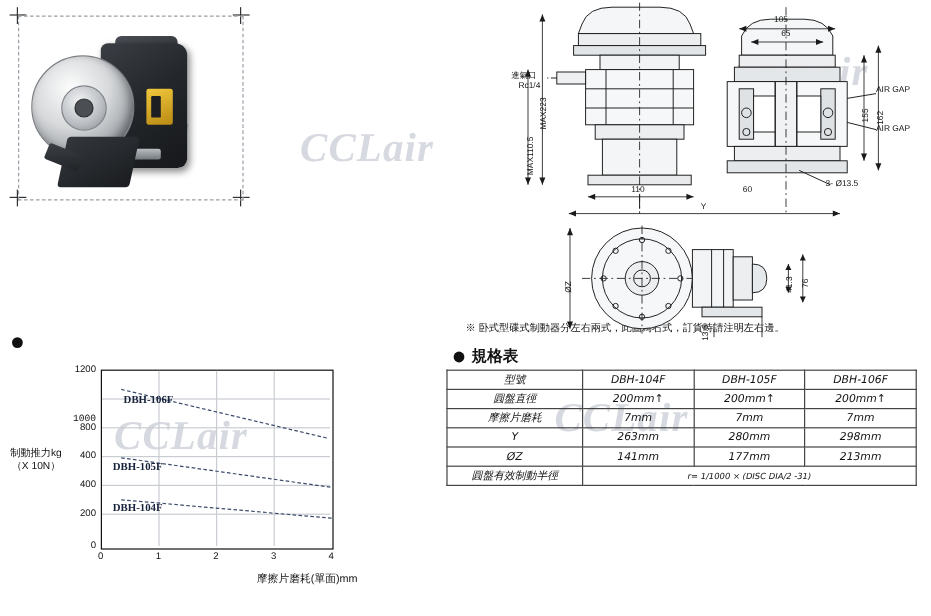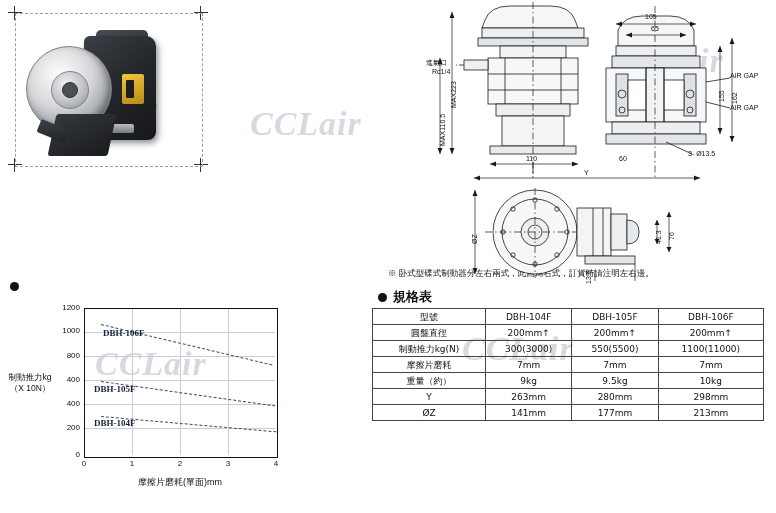--- a/index.html
+++ b/index.html
@@ -176,21 +176,21 @@
   <div class="gridline" style="left:75px;top:56px;width:190px;"></div>
   <div class="gridline" style="left:75px;top:80px;width:190px;"></div>
   <div class="gridline" style="left:75px;top:104px;width:190px;"></div>
   <div class="gridline" style="left:75px;top:128px;width:190px;"></div>
 
   <div class="abs" style="left:122px;top:9px;width:1px;height:146px;background:#c9ccd1;"></div>
   <div class="abs" style="left:170px;top:9px;width:1px;height:146px;background:#c9ccd1;"></div>
   <div class="abs" style="left:218px;top:9px;width:1px;height:146px;background:#c9ccd1;"></div>
 
   <div class="ytick-label" style="left:44px;top:3px;">1200</div>
-  <div class="ytick-label" style="left:44px;top:26px;">1000</div>
+  <div class="ytick-label" style="left:44px;top:45px;font-family:Liberation Mono, monospace;">1000</div>
   <div class="ytick-label" style="left:44px;top:51px;">800</div>
   <div class="ytick-label" style="left:44px;top:75px;">400</div>
   <div class="ytick-label" style="left:44px;top:99px;">400</div>
   <div class="ytick-label" style="left:44px;top:123px;">200</div>
   <div class="ytick-label" style="left:44px;top:150px;">0</div>
 
   <div class="xtick-label" style="left:67px;top:159px;">0</div>
   <div class="xtick-label" style="left:115px;top:159px;">1</div>
   <div class="xtick-label" style="left:163px;top:159px;">2</div>
   <div class="xtick-label" style="left:211px;top:159px;">3</div>
@@ -200,73 +200,65 @@
   <div class="curve" style="left:91px;top:81px;width:176px;transform:rotate(8.0deg);"></div>
   <div class="curve" style="left:91px;top:116px;width:176px;transform:rotate(5.0deg);"></div>
 
   <div class="curve-label" style="left:93px;top:28px;">DBH-106F</div>
   <div class="curve-label" style="left:84px;top:84px;">DBH-105F</div>
   <div class="curve-label" style="left:84px;top:118px;">DBH-104F</div>
 
   <div class="axis-title-y" style="left:-6px;top:72px;">
     <span>制動推力kg（X 10N）</span>
   </div>
-  <div class="axis-title-x" style="left:70px;top:176px;">摩擦片磨耗(單面)mm</div>
+  <div class="axis-title-x" style="left:88px;top:176px;text-align:right;">摩擦片磨耗(單面)mm</div>
 </div>
 
 <div class="abs sect-head" style="left:378px;top:288px;">
   <span class="bullet"></span><span>規格表</span>
 </div>
 
 <div class="abs note-line" style="left:388px;top:268px;">※ 卧式型碟式制動器分左右兩式，此圖爲右式，訂貨時請注明左右邊。</div>
 
-<div class="abs" id="spec-block" style="top:308px;">
+<div class="abs" id="spec-block" style="top:308px;font-style:italic;">
   <table class="spec">
     <tbody>
       <tr>
         <td class="label">型號</td>
         <td>DBH-104F</td>
         <td>DBH-105F</td>
         <td>DBH-106F</td>
       </tr>
       <tr>
         <td class="label">圓盤直徑</td>
         <td>200mm↑</td>
         <td>200mm↑</td>
         <td>200mm↑</td>
       </tr>
       <tr>
-        <td class="label">制動推力kg(N)</td>
-        <td>300(3000)</td>
-        <td>550(5500)</td>
-        <td>1100(11000)</td>
-      </tr>
-      <tr>
         <td class="label">摩擦片磨耗</td>
         <td>7mm</td>
         <td>7mm</td>
         <td>7mm</td>
       </tr>
       <tr>
-        <td class="label">重量（約）</td>
-        <td>9kg</td>
-        <td>9.5kg</td>
-        <td>10kg</td>
-      </tr>
-      <tr>
         <td class="label">Y</td>
         <td>263mm</td>
         <td>280mm</td>
         <td>298mm</td>
       </tr>
       <tr>
         <td class="label">ØZ</td>
         <td>141mm</td>
         <td>177mm</td>
         <td>213mm</td>
+      </tr>
+      <tr>
+        <td class="label">圓盤有效制動半徑</td>
+        <td colspan="3" class="formula">r=  1/1000 × (DISC DIA/2 -31)</td>
       </tr>
     </tbody>
   </table>
 </div>
 
 <div class="abs" id="draw-top">
 <svg width="345" height="182" viewBox="0 0 345 182">
   <g stroke="#1a1a1a" fill="none" stroke-width="0.8">
 
     <path d="M55 18 q5 -14 25 -14 h40 q20 0 25 14 l3 8 h-96 z" fill="#f5f6f7"></path>

